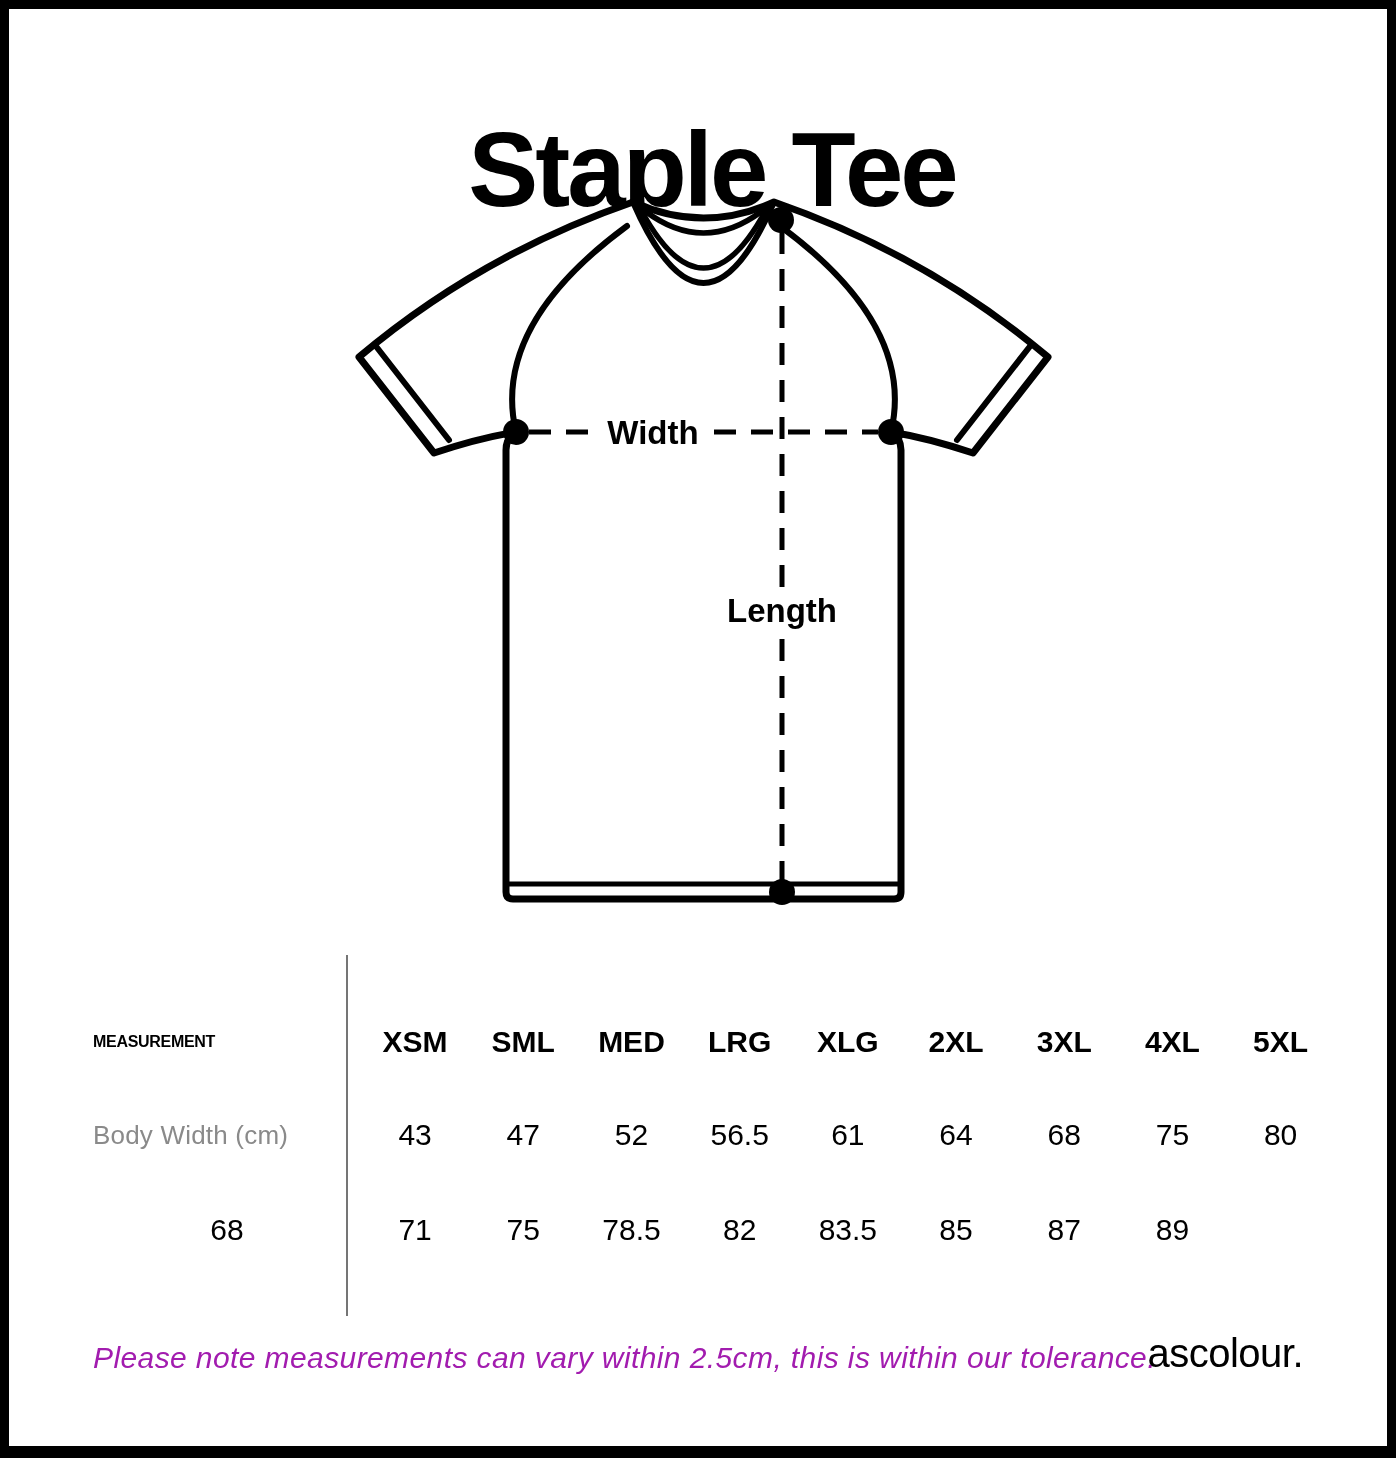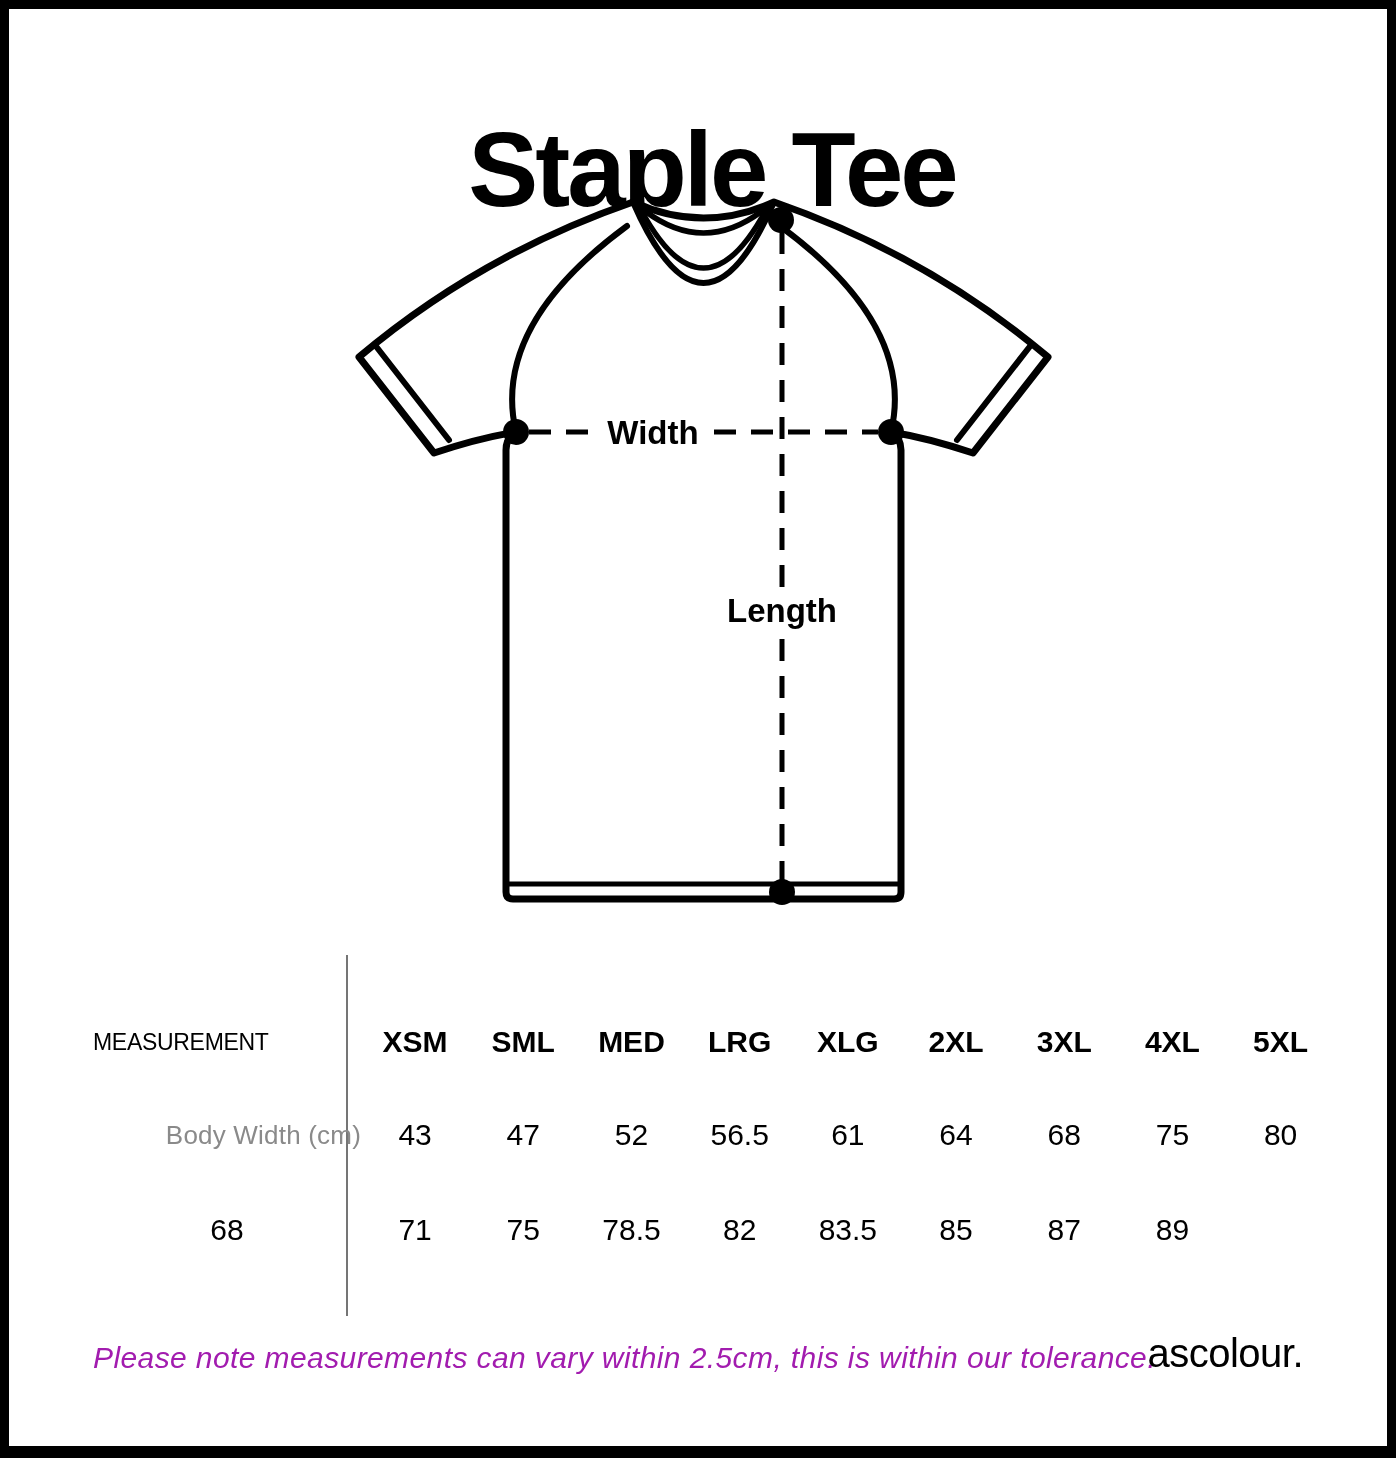--- a/index.html
+++ b/index.html
@@ -43,29 +43,29 @@
     grid-template-rows:94px 92px 98px;
     align-items:center;
   }
   .size-table .cell{white-space:nowrap;}
   .size-table .head{
     font-weight:bold;
     font-size:30px;
     text-align:center;
   }
   .size-table .measurement{
-    font-weight:normal;
-    font-size:23px;
+    font-weight:bold;
+    font-size:16px;
     letter-spacing:-0.3px;
     text-align:left;
   }
   .size-table .rowlabel{
     font-size:26px;
     color:#8a8a8a;
-    text-align:right;
+    text-align:left;
     letter-spacing:0.2px;
   }
   .size-table .val{
     font-size:30px;
     text-align:center;
   }
   .divider{
     position:absolute;
     left:346px;top:955px;
     width:2px;height:361px;

